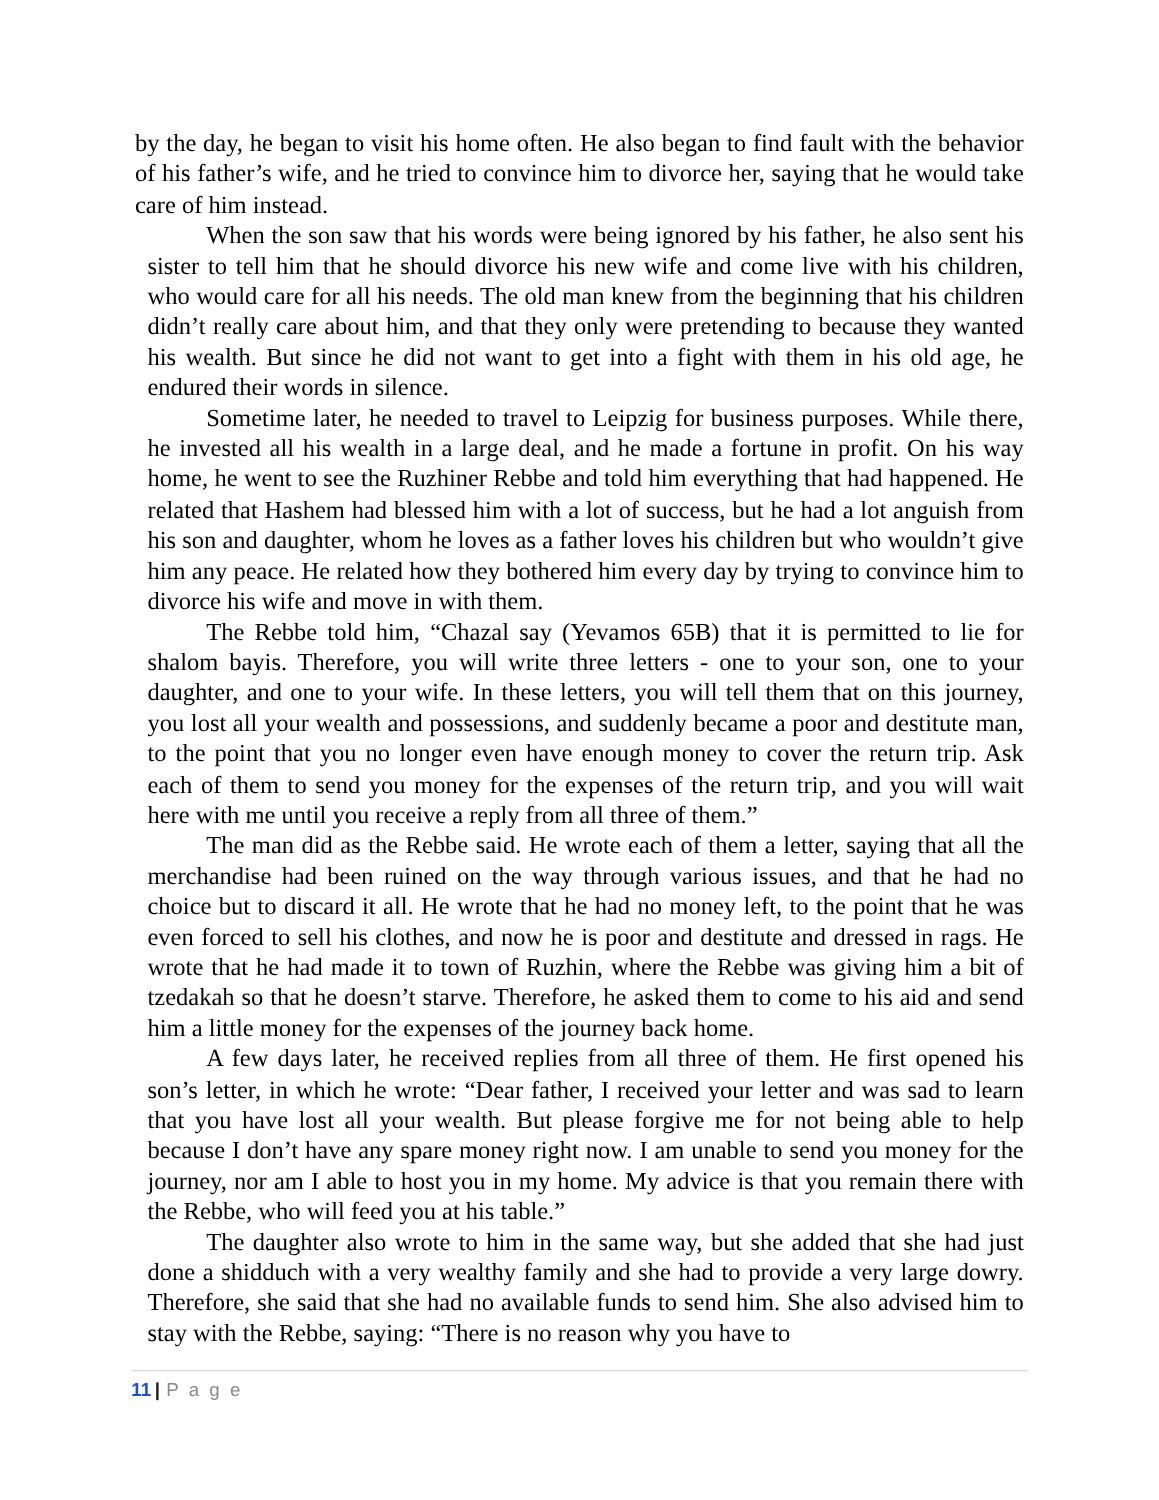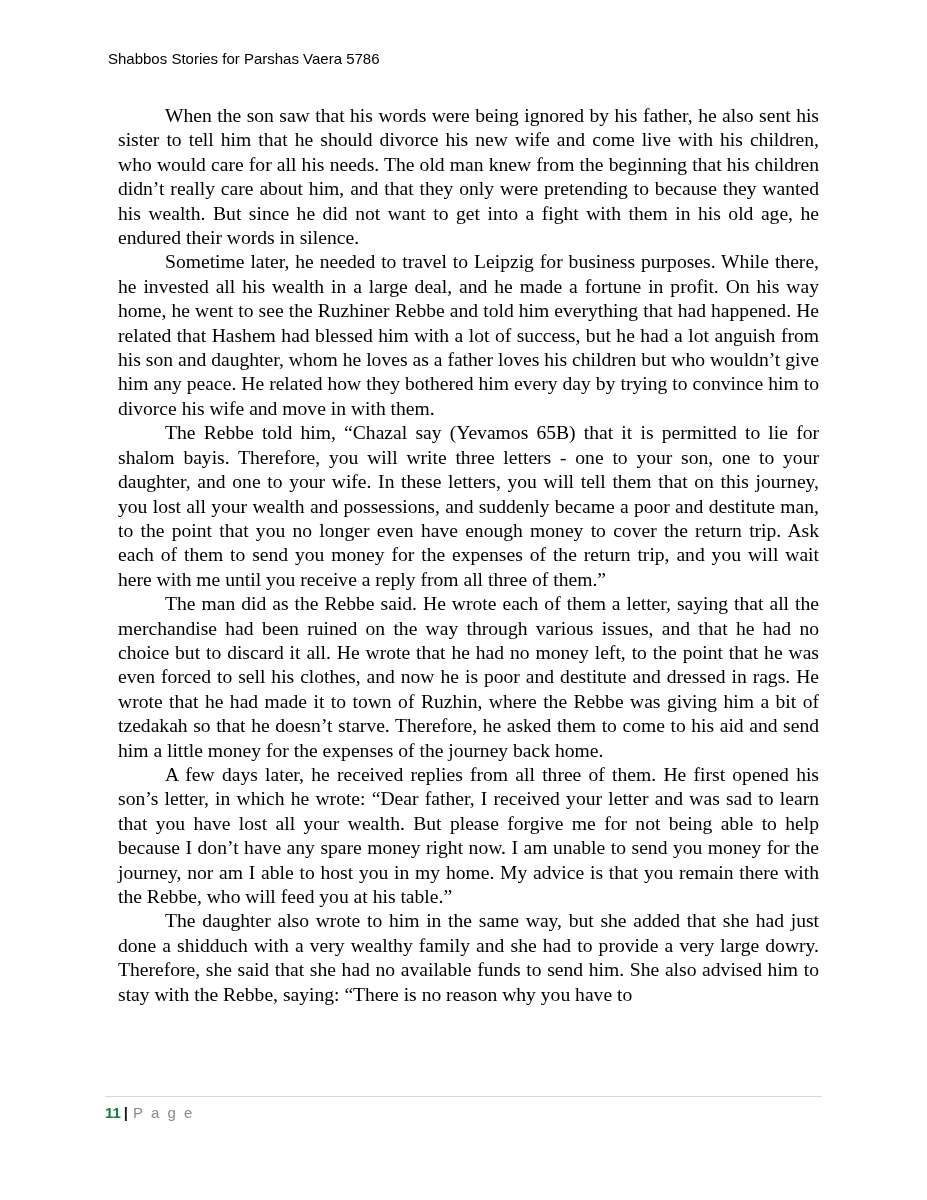--- a/index.html
+++ b/index.html
@@ -53,42 +53,40 @@
     height: 0;
   }
   .footer-text {
     margin-top: 7px;
     font-family: "Liberation Sans", sans-serif;
     font-size: 15px;
     white-space: nowrap;
   }
   .page-number {
     font-weight: bold;
-    color: #15803d;
+    color: #1d4ed8;
   }
   .footer-sep {
     font-weight: bold;
     color: #1a1a1a;
     margin: 0 5px 0 3px;
   }
   .page-label {
     color: #8a8a8a;
     letter-spacing: 2px;
   }
 </style>
 </head>
 <body>
 
 <div class="page">
 
-  <div class="header">
-    <span>Shabbos Stories for Parshas Vaera 5786</span>
-  </div>
 
   <div class="doc-body">
+    <p class="para">by the day, he began to visit his home often. He also began to find fault with the behavior of his father’s wife, and he tried to convince him to divorce her, saying that he would take care of him instead.</p>
     <p class="para indent">When the son saw that his words were being ignored by his father, he also sent his sister to tell him that he should divorce his new wife and come live with his children, who would care for all his needs. The old man knew from the beginning that his children didn’t really care about him, and that they only were pretending to because they wanted his wealth. But since he did not want to get into a fight with them in his old age, he endured their words in silence.</p>
     <p class="para indent">Sometime later, he needed to travel to Leipzig for business purposes. While there, he invested all his wealth in a large deal, and he made a fortune in profit. On his way home, he went to see the Ruzhiner Rebbe and told him everything that had happened. He related that Hashem had blessed him with a lot of success, but he had a lot anguish from his son and daughter, whom he loves as a father loves his children but who wouldn’t give him any peace. He related how they bothered him every day by trying to convince him to divorce his wife and move in with them.</p>
     <p class="para indent">The Rebbe told him, “Chazal say (Yevamos 65B) that it is permitted to lie for shalom bayis. Therefore, you will write three letters - one to your son, one to your daughter, and one to your wife. In these letters, you will tell them that on this journey, you lost all your wealth and possessions, and suddenly became a poor and destitute man, to the point that you no longer even have enough money to cover the return trip. Ask each of them to send you money for the expenses of the return trip, and you will wait here with me until you receive a reply from all three of them.”</p>
     <p class="para indent">The man did as the Rebbe said. He wrote each of them a letter, saying that all the merchandise had been ruined on the way through various issues, and that he had no choice but to discard it all. He wrote that he had no money left, to the point that he was even forced to sell his clothes, and now he is poor and destitute and dressed in rags. He wrote that he had made it to town of Ruzhin, where the Rebbe was giving him a bit of tzedakah so that he doesn’t starve. Therefore, he asked them to come to his aid and send him a little money for the expenses of the journey back home.</p>
     <p class="para indent">A few days later, he received replies from all three of them. He first opened his son’s letter, in which he wrote: “Dear father, I received your letter and was sad to learn that you have lost all your wealth. But please forgive me for not being able to help because I don’t have any spare money right now. I am unable to send you money for the journey, nor am I able to host you in my home. My advice is that you remain there with the Rebbe, who will feed you at his table.”</p>
     <p class="para indent">The daughter also wrote to him in the same way, but she added that she had just done a shidduch with a very wealthy family and she had to provide a very large dowry. Therefore, she said that she had no available funds to send him. She also advised him to stay with the Rebbe, saying: “There is no reason why you have to</p>
   </div>
 
   <div class="footer">
     <div class="footer-rule"></div>

